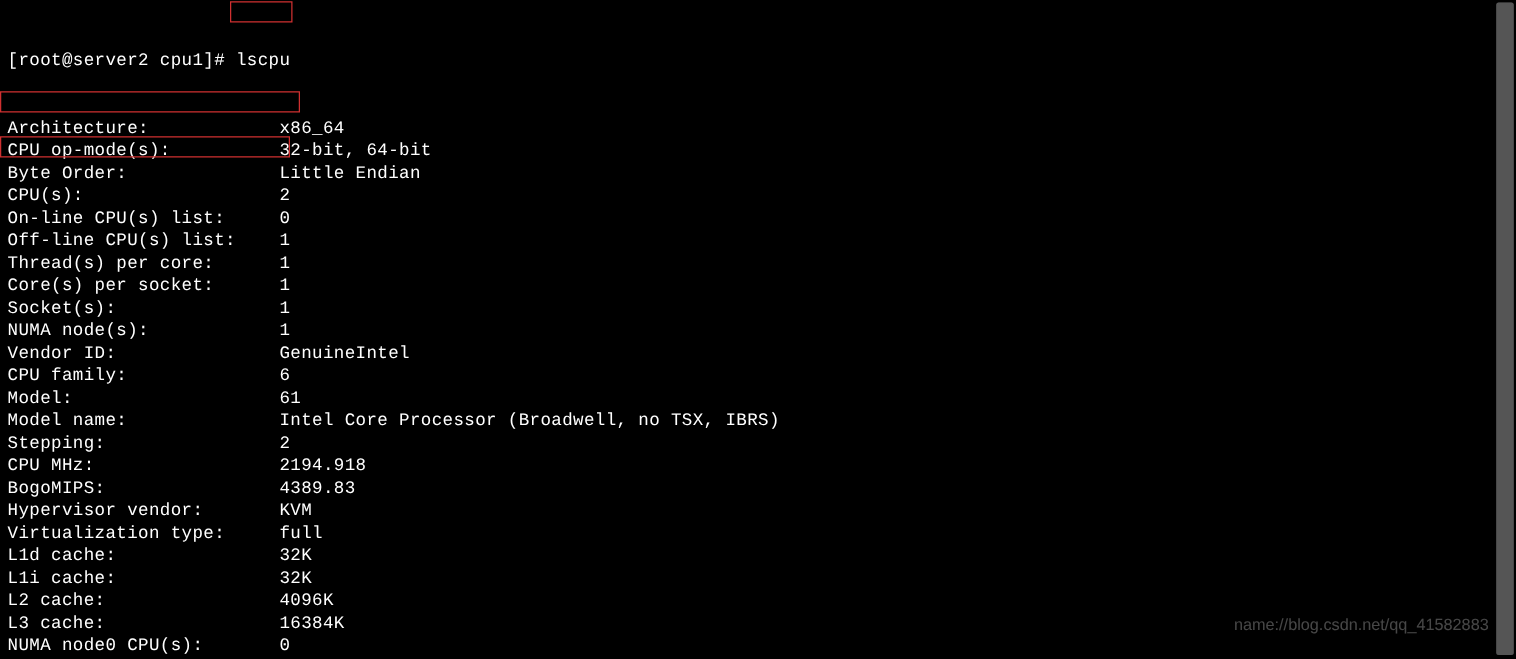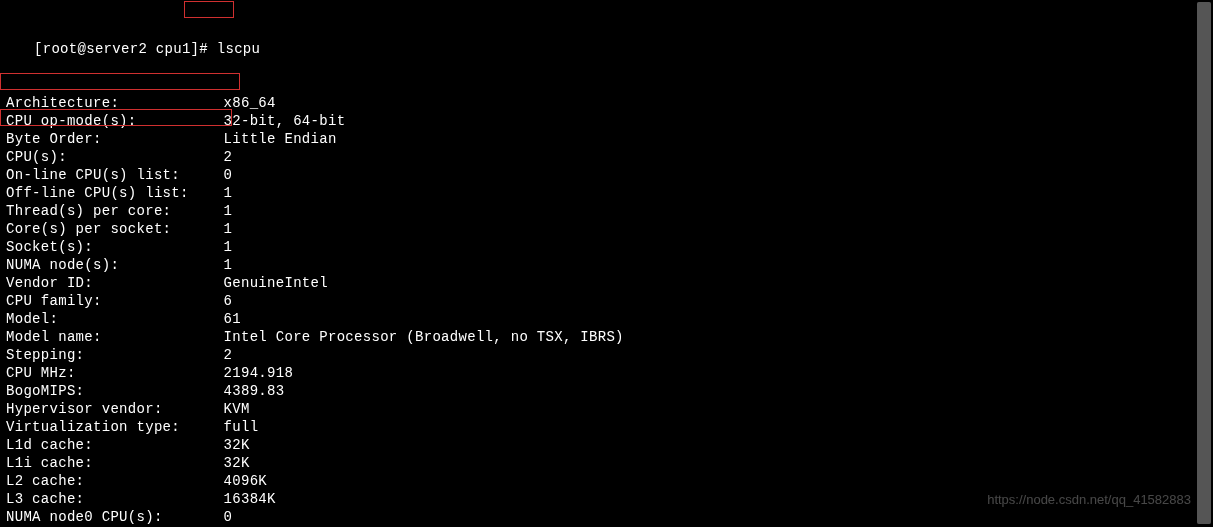--- a/index.html
+++ b/index.html
@@ -18,21 +18,20 @@
       height: 527px;
       position: relative;
       overflow: hidden;
     }
     .terminal {
       white-space: pre;
       letter-spacing: 0.3px;
     }
     .prompt-line {
       position: relative;
-      margin-left: 28px;
     }
     .highlight-command {
       position: absolute;
       border: 1.5px solid #d03030;
       left: 184px;
       top: 1px;
       width: 50px;
       height: 17px;
       pointer-events: none;
     }
@@ -94,13 +93,13 @@
 </div>
 
 <div class="highlight-command"></div>
 <div class="highlight-cpus"></div>
 <div class="highlight-offline"></div>
 
 <div class="scrollbar">
   <div class="scrollbar-thumb"></div>
 </div>
 
-<div class="watermark">https://node.csdn.net/qq_41582883</div>
+<div class="watermark">name://blog.csdn.net/qq_41582883</div>
 
 </body></html>

